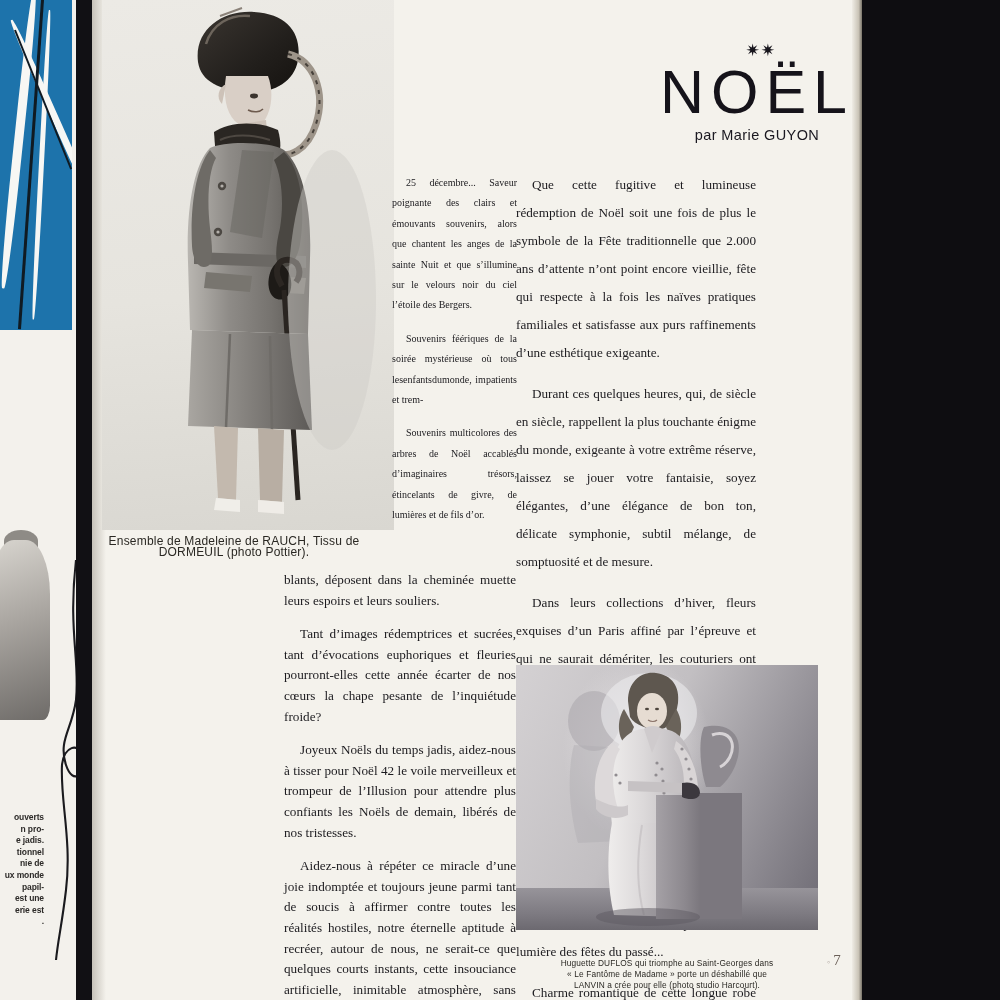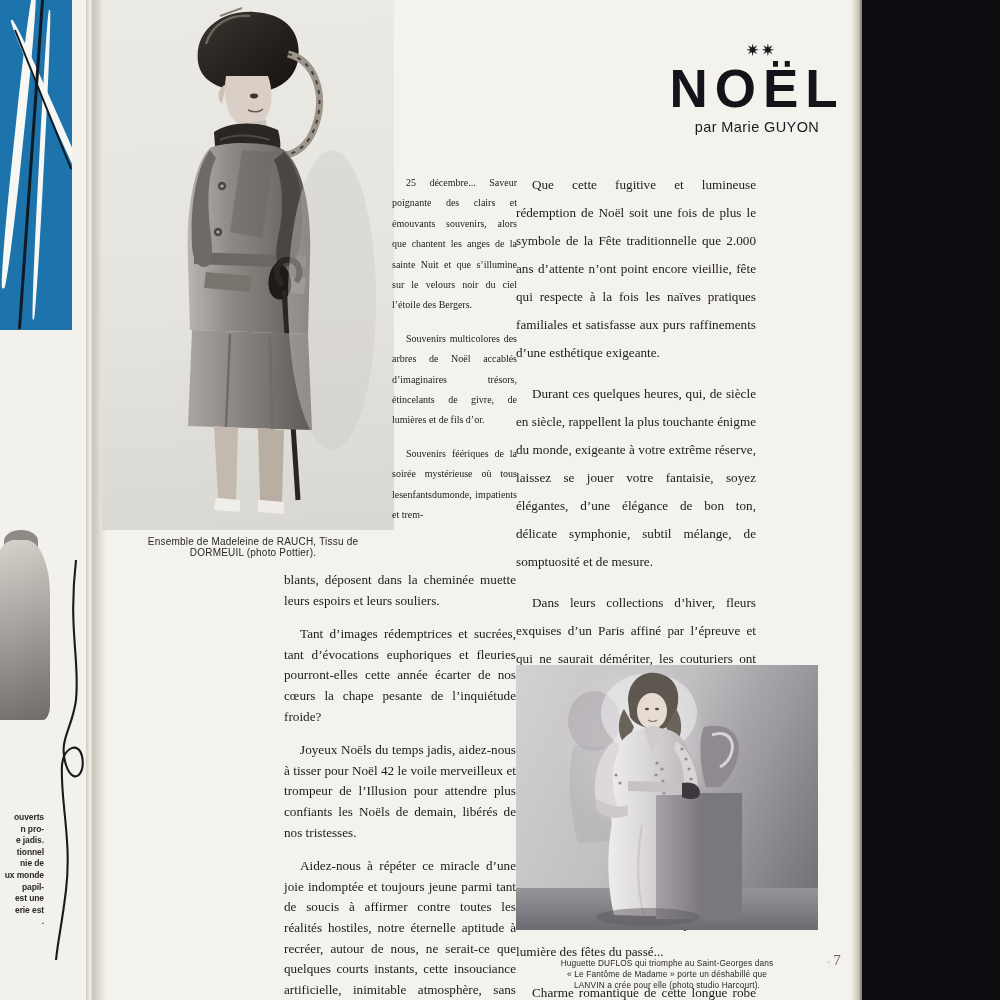--- a/index.html
+++ b/index.html
@@ -18,24 +18,23 @@
     position: relative;
     width: 1000px;
     height: 1000px;
     background: #111014;
   }
 
   
   .prev-page {
     position: absolute;
     left: 0; top: 0;
-    width: 88px; height: 1000px;
+    width: 76px; height: 1000px;
     background: #f3f1ec;
     overflow: hidden;
-    padding-left: 11px;
   }
   .prev-blue {
     position: absolute;
     left: 0; top: 0;
     width: 72px; height: 330px;
     background: #1d73ab;
     overflow: hidden;
   }
   .prev-blue .stroke {
     position: absolute;
@@ -116,22 +115,22 @@
   
   .masthead {
     position: absolute;
     left: 540px; top: 62px;
     width: 250px;
     text-align: center;
   }
   .noel-wrap { position: relative; display: inline-block; }
   .noel {
     font-family: "Liberation Sans", sans-serif;
-    font-size: 53px;
-    font-weight: 700;
+    font-size: 61px;
+    font-weight: 400;
     letter-spacing: 7px;
     color: #15131a;
     line-height: 1;
     margin: 0;
   }
   .snow {
     position: absolute;
     top: -20px; left: 50%;
     transform: translateX(-38%);
     font-size: 17px;
@@ -156,25 +155,25 @@
     background: #e9e7e1;
   }
   .p1-bg {
     position: absolute; inset: 0;
     background: linear-gradient(175deg,#eceae5 0%, #e6e4de 55%, #d9d7d1 100%);
   }
   .p1-figure { position: absolute; left: 0; top: 0; width: 100%; height: 100%; }
 
   .cap1 {
     position: absolute;
-    left: 21px; top: 536px;
+    left: 2px; top: 536px;
     width: 280px;
     text-align: center;
     font-family: "Liberation Sans", sans-serif;
-    font-size: 10px;
+    font-size: 12px;
     line-height: 11px;
     color: #2a2823;
     letter-spacing: .2px;
   }
 
   
   .col-narrow {
     position: absolute;
     left: 300px; top: 173px;
     width: 125px;
@@ -382,22 +381,22 @@
       </svg>
     </div>
 
     <div class="cap1">
       <span>Ensemble de Madeleine de RAUCH, Tissu de</span><br>
       <span>DORMEUIL (photo Pottier).</span>
     </div>
 
     <div class="col-narrow">
       <p>25 décembre... Saveur poignante des clairs et émouvants souvenirs, alors que chantent les anges de la sainte Nuit et que s’illumine sur le velours noir du ciel l’étoile des Bergers.</p>
+      <p>Souvenirs féériques de la soirée mystérieuse où tous lesenfantsdumonde, impatients et trem-</p>
       <p>Souvenirs multicolores des arbres de Noël accablés d’imaginaires trésors, étincelants de givre, de lumières et de fils d’or.</p>
-      <p>Souvenirs féériques de la soirée mystérieuse où tous lesenfantsdumonde, impatients et trem-</p>
     </div>
 
     <div class="col-wide-left">
       <p style="text-indent:0">blants, déposent dans la cheminée muette leurs espoirs et leurs souliers.</p>
       <p>Tant d’images rédemptrices et sucrées, tant d’évocations euphoriques et fleuries pourront-elles cette année écarter de nos cœurs la chape pesante de l’inquiétude froide?</p>
       <p>Joyeux Noëls du temps jadis, aidez-nous à tisser pour Noël 42 le voile merveilleux et trompeur de l’Illusion pour attendre plus confiants les Noëls de demain, libérés de nos tristesses.</p>
       <p>Aidez-nous à répéter ce miracle d’une joie indomptée et toujours jeune parmi tant de soucis à affirmer contre toutes les réalités hostiles, notre éternelle aptitude à recréer, autour de nous, ne serait-ce que quelques courts instants, cette insouciance artificielle, inimitable atmosphère, sans laquelle Paris devrait renoncer à son destin, à sa vie ailée, à son climat, tout imprégné de charme, d’élégance et de courage.</p>
     </div>
 
     <div class="col-right">

